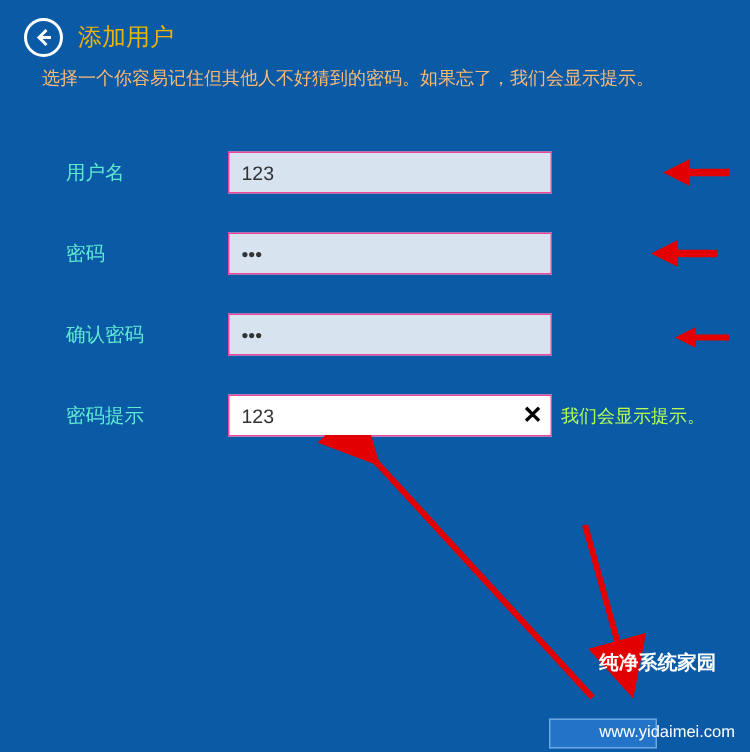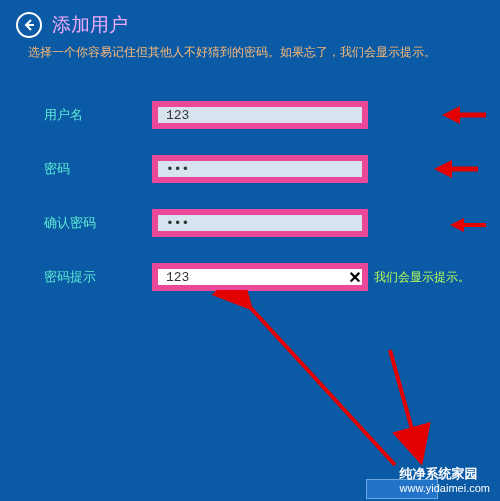--- a/index.html
+++ b/index.html
@@ -23,23 +23,23 @@
       border: 2px solid #fff;
       border-radius: 50%;
       display: flex;
       align-items: center;
       justify-content: center;
       margin-right: 10px;
       cursor: pointer;
     }
     .back-btn svg { display: block; }
     .title {
-      font-size: 19px;
+      font-size: 16px;
       font-weight: 300;
-      color: #f0abfc;
+      color: #eab308;
     }
     .subtitle {
       padding: 4px 16px 0 28px;
       font-size: 12px;
       color: #fdba74;
     }
     .form {
       padding: 40px 28px 0 44px;
     }
     .row {
@@ -53,27 +53,26 @@
       font-size: 13px;
       color: #5eead4;
     }
     .input-wrap {
       position: relative;
       width: 216px;
     }
     .input {
       width: 216px;
       height: 28px;
-      border: 6px solid #ec4899;
+      border: 1px solid #ec4899;
       background: #d7e4f0;
       padding: 0 8px;
       font-size: 13px;
       color: #333;
       outline: none;
-      font-family: Liberation Mono, monospace;
     }
     .input.white {
       background: #fff;
     }
     .clear-btn {
       position: absolute;
       right: 4px;
       top: 50%;
       transform: translateY(-50%);
       width: 18px;
@@ -99,21 +98,21 @@
     }
     .watermark {
       position: absolute;
       bottom: 6px;
       right: 10px;
       text-align: left;
       font-size: 13px;
       line-height: 1.2;
     }
     .watermark .cn { color: #fff; font-weight: bold; }
-    .watermark .url { color: #fff; font-size: 11px; }
+    .watermark .url { color: #fff; font-size: 11px; margin-top: 32px; }
     .bottom-btn {
       position: absolute;
       right: 62px;
       bottom: 2px;
       width: 72px;
       height: 20px;
       background: #2374c9;
       border: 1px solid #6ba7df;
     }
     svg.long-arrow { position: absolute; pointer-events: none; }

